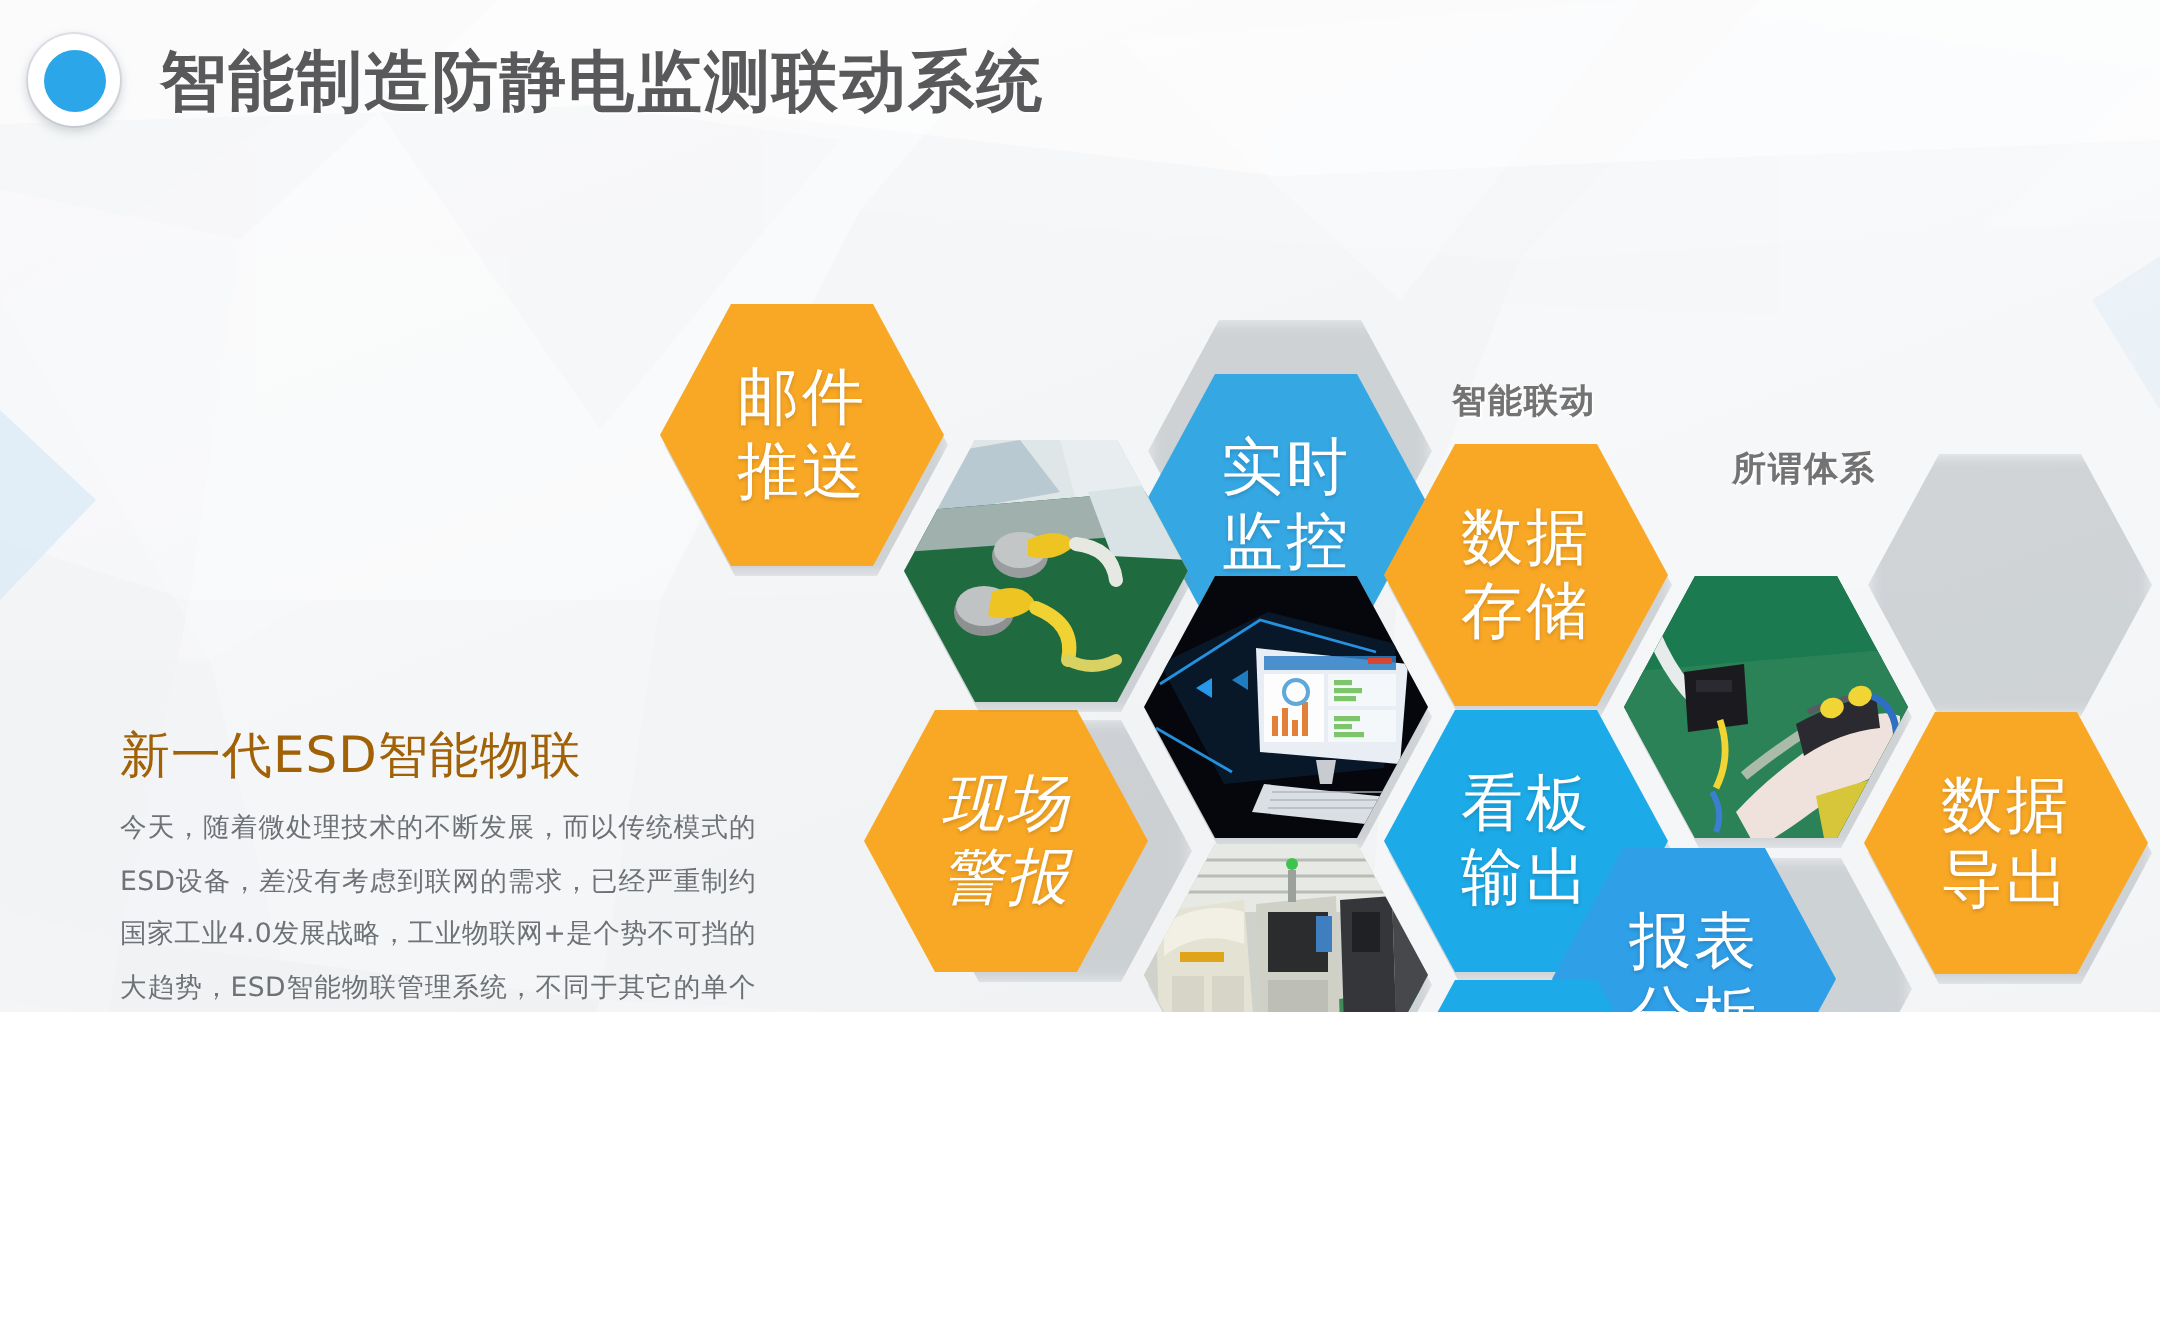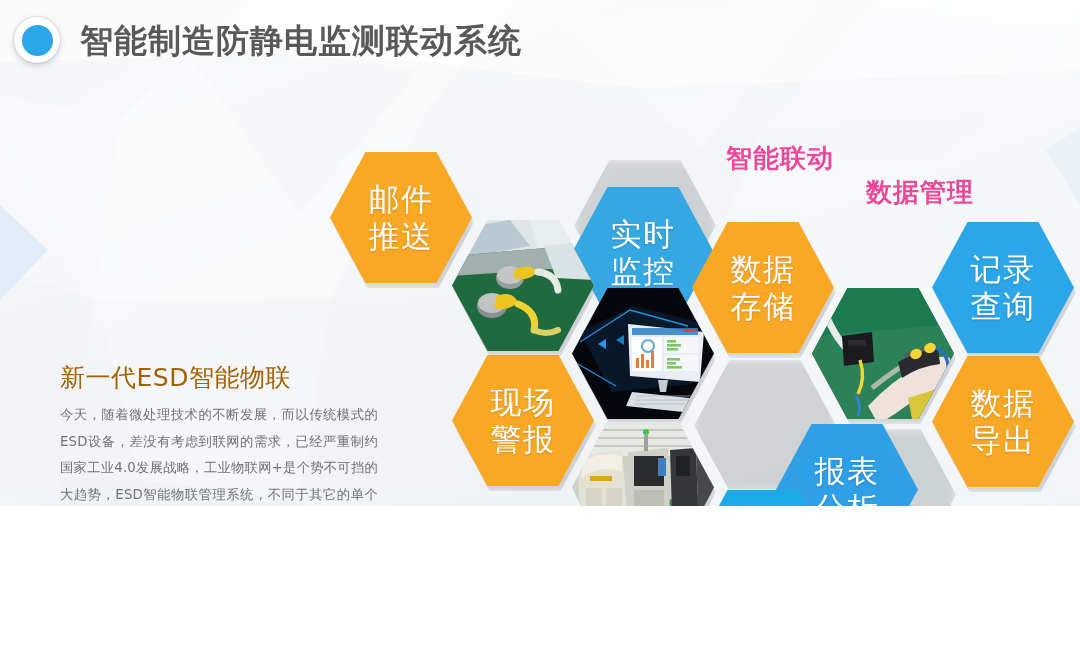--- a/index.html
+++ b/index.html
@@ -39,23 +39,24 @@
     font-size:25px;color:#a16207;line-height:1.25;white-space:nowrap;
     margin:0 0 9px 0;font-weight:normal;letter-spacing:.5px;
   }
   .copy-p{
     font-size:13.3px;color:#6E7277;line-height:2.0;margin:0;
     text-align:justify;text-justify:inter-ideograph;letter-spacing:.2px;
   }
 
   
   .cap{
-    position:absolute;z-index:7;font-size:26px;font-weight:bold;
-    color:#ec4899;white-space:nowrap;letter-spacing:1px;
+    position:absolute;z-index:7;font-size:17px;font-weight:bold;
+    color:#737373;white-space:nowrap;letter-spacing:1px;
     text-shadow:1px 1px 0 rgba(255,255,255,.95);
+    margin-top:48px;
   }
   .cap-a{left:726px;top:141px;}
   .cap-b{left:866px;top:175px;}
 
   
   .hexwrap{position:absolute;inset:0;z-index:4;}
   .hex{
     position:absolute;width:142px;height:131px;
     -webkit-clip-path:polygon(25% 0%,75% 0%,100% 50%,75% 100%,25% 100%,0% 50%);
     clip-path:polygon(25% 0%,75% 0%,100% 50%,75% 100%,25% 100%,0% 50%);
@@ -127,49 +128,49 @@
   </svg>
 
   <div class="header">
     <div class="hdr-badge">
       <div class="hdr-dot"></div>
     </div>
     <div class="hdr-title">智能制造防静电监测联动系统</div>
   </div>
 
   <div class="cap cap-a">智能联动</div>
-  <div class="cap cap-b">数据管理</div>
+  <div class="cap cap-b">所谓体系</div>
 
   <div class="hexwrap" id="hexwrap">
       <div class="hex-shadow" style="left: 332px; top: 157px;"></div>
       <div class="hex" style="left: 330px; top: 152px; background: rgb(249, 168, 37);">
         <div class="hex-label">邮件
 推送</div>
       </div>
       <div class="hex-shadow" style="left: 574px; top: 160px;"></div>
       <div class="hex" style="left: 572px; top: 155px; background: rgb(53, 168, 228); margin-top: 32px;">
         <div class="hex-label">实时
 监控</div>
       </div>
       <div class="hex-shadow" style="left: 694px; top: 227px;"></div>
       <div class="hex" style="left: 692px; top: 222px; background: rgb(249, 168, 37);">
         <div class="hex-label">数据
 存储</div>
       </div>
       <div class="hex-shadow" style="left: 934px; top: 227px;"></div>
-      <div class="hex" style="left: 932px; top: 222px; background: rgb(43, 166, 232);">
-        <div class="hex-label">记录
-查询</div>
-      </div>
       <div class="hex-shadow" style="left: 454px; top: 360px;"></div>
-      <div class="hex" style="left: 452px; top: 355px; background: rgb(249, 168, 37);">
+      <div class="hex" style="left: 432px; top: 355px; background: rgb(249, 168, 37); font-style: italic;">
         <div class="hex-label">现场
 警报</div>
       </div>
       <div class="hex-shadow" style="left: 694px; top: 360px;"></div>
+      <div class="hex" style="left: 692px; top: 355px; background: rgb(28, 171, 232);">
+        <div class="hex-label">看板
+输出</div>
+      </div>
       <div class="hex-shadow" style="left: 934px; top: 361px;"></div>
       <div class="hex" style="left: 932px; top: 356px; background: rgb(249, 168, 37);">
         <div class="hex-label">数据
 导出</div>
       </div>
       <div class="hex-shadow" style="left: 814px; top: 429px;"></div>
       <div class="hex" style="left: 776px; top: 424px; background: rgb(47, 159, 232);">
         <div class="hex-label">报表
 分析</div>
       </div>

